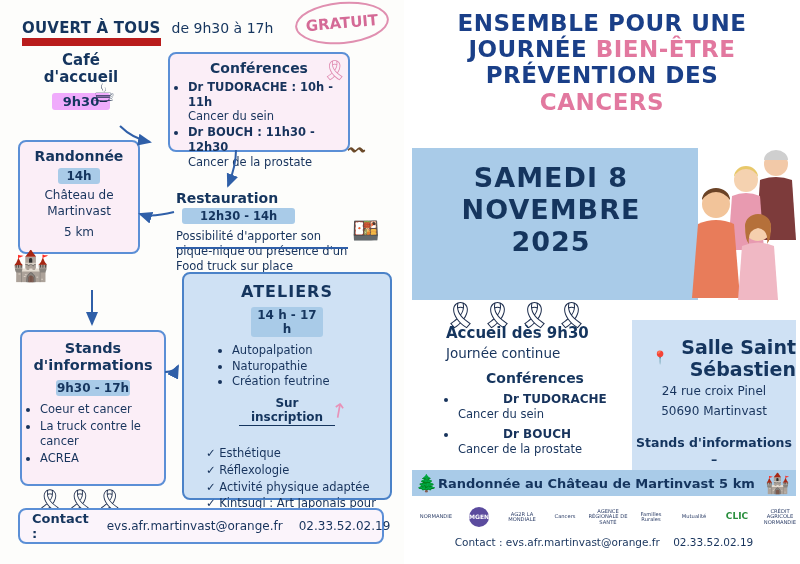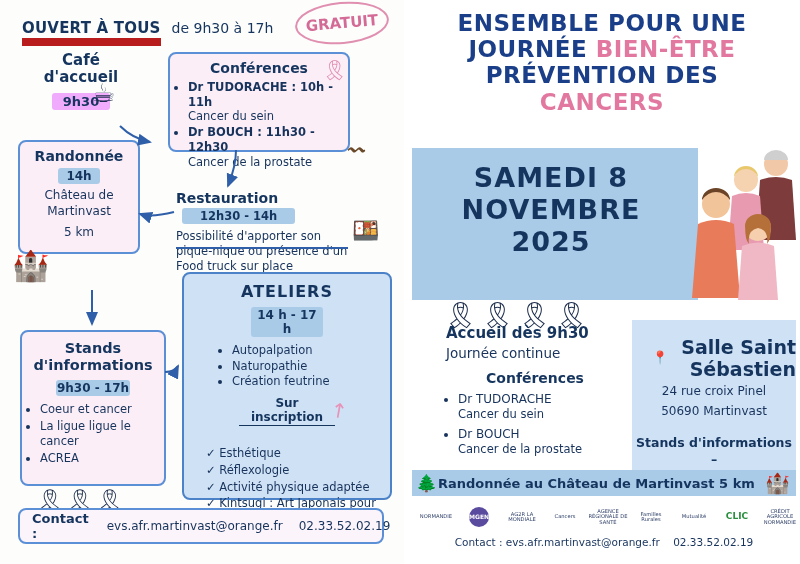--- a/index.html
+++ b/index.html
@@ -153,21 +153,21 @@
   .accueil{
     position:absolute;left:34px;top:324px;width:230px;margin-left:8px;
   }
   .accueil .a1{font-size:15px;font-weight:bold;color:#15355e;}
   .accueil .a2{font-size:13.5px;color:#17335c;margin-top:3px;}
 
   .conf-r{position:absolute;left:36px;top:370px;width:190px;}
   .conf-r .hd{font-size:14px;font-weight:bold;color:#15355e;text-align:center;}
   .conf-r ul{margin:6px 0 0;padding-left:18px;list-style:disc;}
   .conf-r li{font-size:12px;line-height:1.25;color:#17335c;}
-  .conf-r li b{font-weight:normal;}
+  .conf-r li b{font-weight:bold;margin-left:45px;}
   .conf-r .sub{font-size:11.5px;color:#17335c;margin:0 0 5px;padding-left:0;list-style:none;}
 
   .venue{
     position:absolute;left:228px;top:320px;width:164px;height:152px;
     background:#cfe1f4;
   }
   .venue .vt{font-size:19px;font-weight:bold;color:#15355e;text-align:right;margin-top:16px;}
   .venue .addr{font-size:12px;color:#17335c;text-align:center;line-height:1.3;margin-top:4px;}
   .venue .pin{position:absolute;left:20px;top:30px;font-size:13px;color:#17335c;}
   .venue .stands2{font-size:12.5px;font-weight:bold;color:#15355e;text-align:center;line-height:1.35;margin-top:16px;}
@@ -265,21 +265,21 @@
     <div class="pink-arrow">↗</div>
 
     <div class="box pink stands">
       <div class="t">
         <div>Stands</div>
         <div>d'informations</div>
       </div>
       <div class="time">9h30 - 17h</div>
       <ul>
         <li>Coeur et cancer</li>
-        <li>La ligue ligue le cancer</li>
+        <li>La truck contre le cancer</li>
         <li>ACREA</li>
       </ul>
     </div>
 
     <div class="ribbons-left">🎗🎗🎗</div>
 
     <div class="contact-left">
       <span class="lab">Contact :</span>
       <span class="div"></span>
       <span class="val">evs.afr.martinvast@orange.fr</span>

